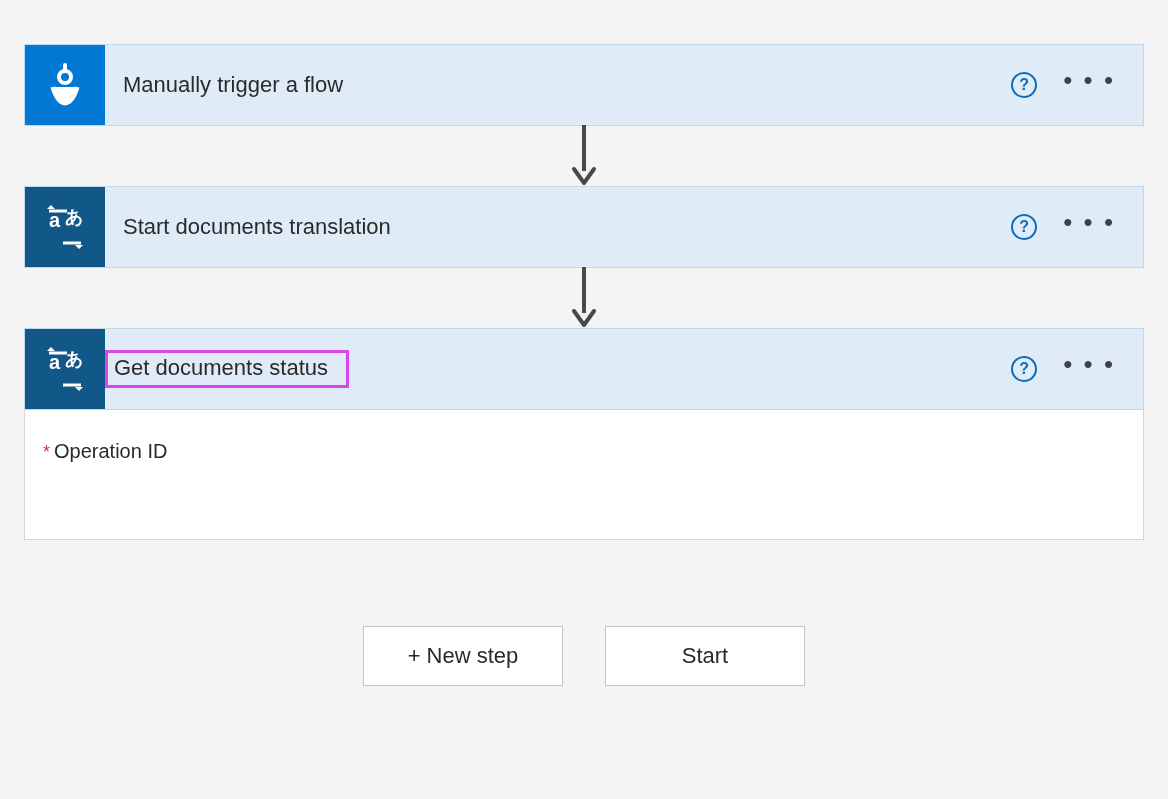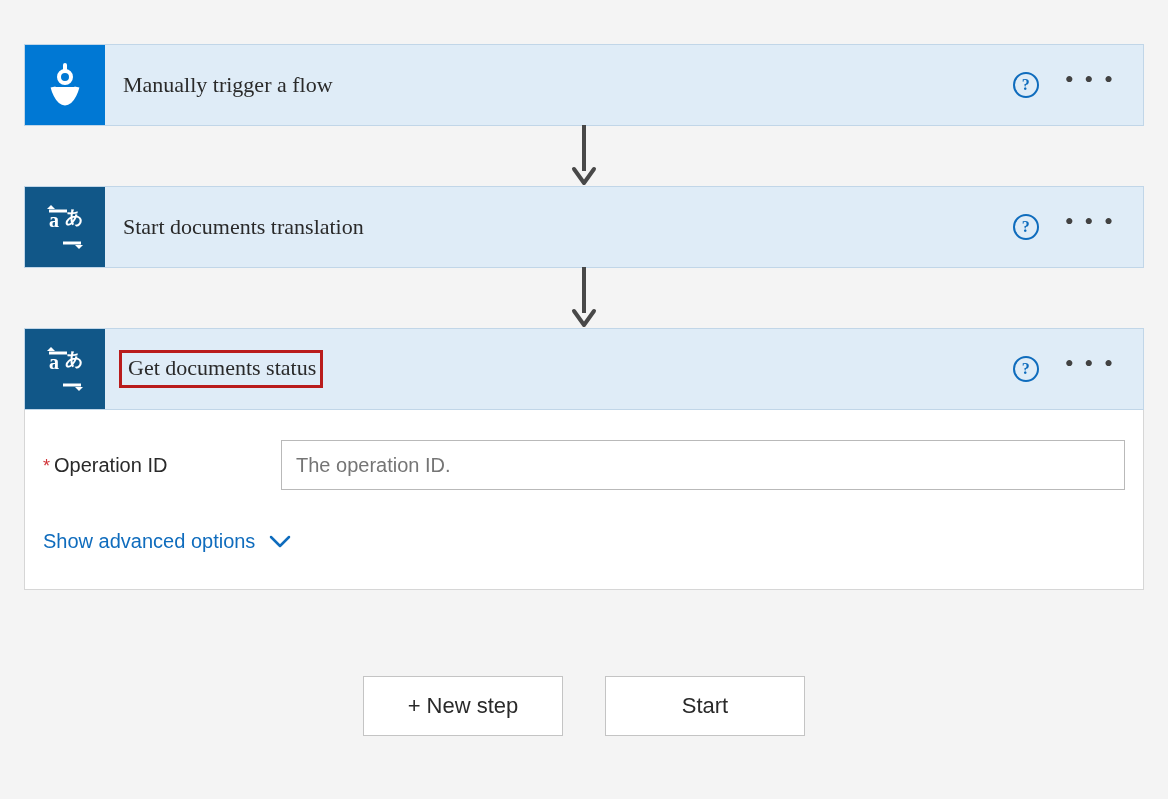--- a/index.html
+++ b/index.html
@@ -28,43 +28,41 @@
     background: #dfecf7;
     border: 1px solid #c1d6e8;
     display: flex;
     align-items: center;
   }
   .step-header {
     display: flex;
     align-items: center;
     width: 100%;
     height: 80px;
-    font-family: Liberation Serif, serif;
   }
   .step-icon {
     width: 80px;
     height: 80px;
     flex-shrink: 0;
     display: flex;
     align-items: center;
     justify-content: center;
     color: #fff;
   }
   .icon-blue-bright { background: #0078d4; }
   .icon-blue-dark { background: #115788; }
   .step-title {
     flex: 1;
     font-size: 22px;
     padding-left: 18px;
     color: #2a2a2a;
   }
   .step-title.highlight {
-    border: 3px solid #b91c1c;
-    padding: 2px 4px 4px 6px;
-    margin-left: 14px;
+    border: 3px solid #d946ef;
+    padding: 2px 18px 4px 6px;
     flex: 0 0 auto;
   }
   .spacer-after-highlight { flex: 1; }
   .step-actions {
     display: flex;
     align-items: center;
     gap: 26px;
     padding-right: 28px;
   }
   .help-icon {
@@ -238,27 +236,20 @@
         </div>
       </div>
     </div>
 
     <div class="expanded-body">
       <div class="param-row">
         <div class="param-label">
           <span class="req">*</span>
           <span>Operation ID</span>
         </div>
-        <input class="param-input" type="text" placeholder="The operation ID." style="">
-      </div>
-      <div class="adv-toggle">
-        <span>Show advanced options</span>
-        <svg width="22" height="14" viewBox="0 0 22 14" fill="none">
-          <path d="M2 2 L11 11 L20 2" stroke="#0f6cbd" stroke-width="2.5" stroke-linecap="round" stroke-linejoin="round"></path>
-        </svg>
       </div>
     </div>
 
     <div class="footer-buttons">
       <button class="footer-btn">+ New step</button>
       <button class="footer-btn">Start</button>
     </div>
 
   </div>
 </div>

